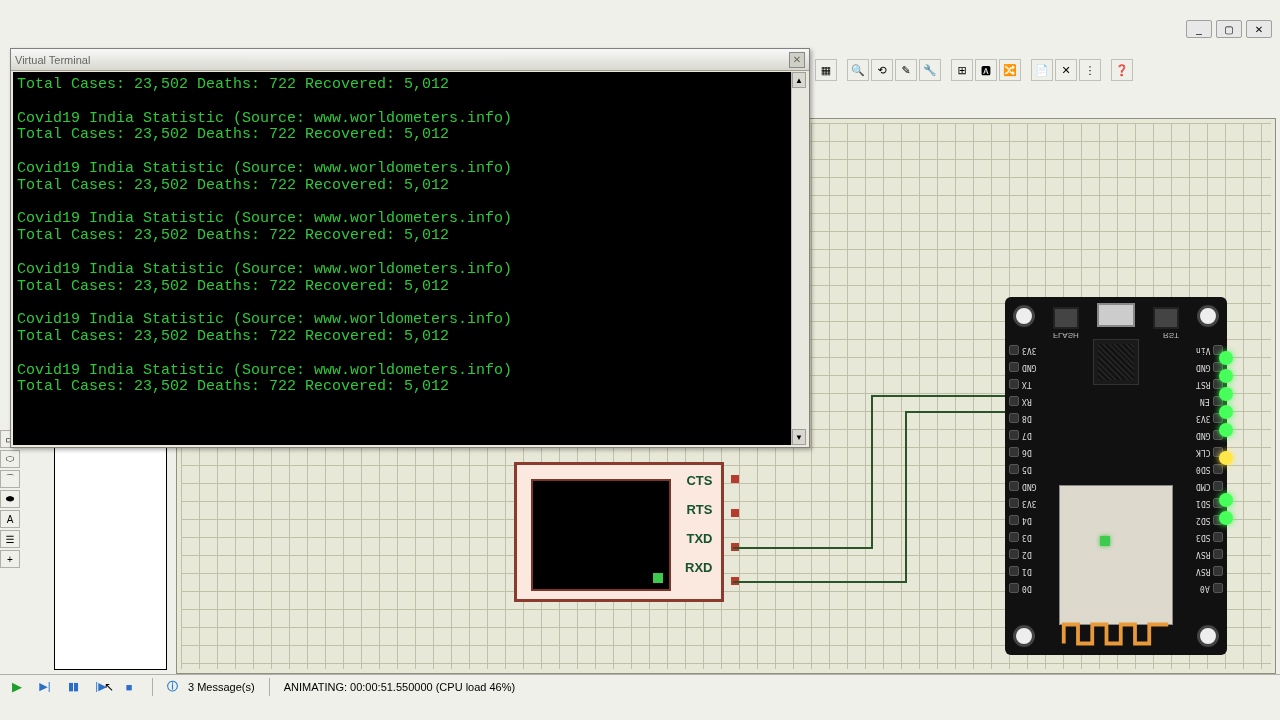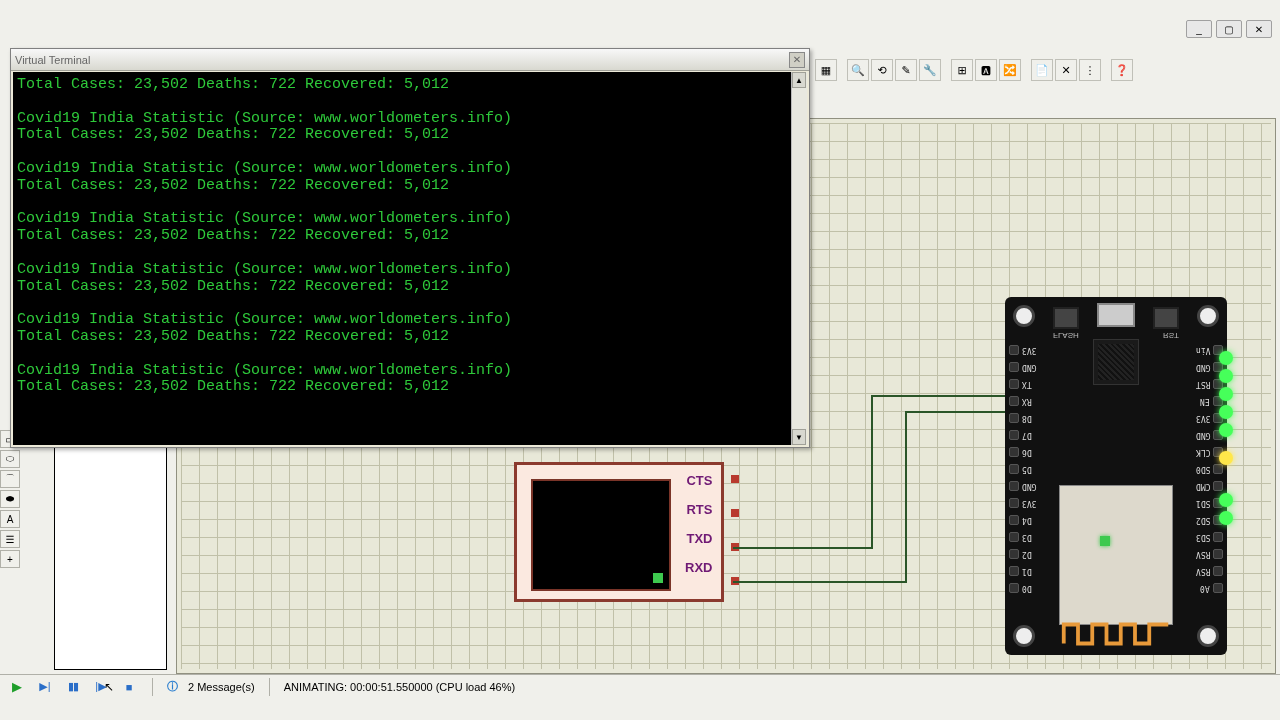--- a/index.html
+++ b/index.html
@@ -30,21 +30,21 @@
 .terminal-body { position: absolute; top: 23px; left: 2px; right: 2px; bottom: 2px; background: #000; padding: 5px 4px; font-family: 'Courier New', monospace; font-size: 15px; color: #2ec93a; line-height: 1.12; overflow-y: auto; white-space: pre; }
 .terminal-scroll { position: absolute; right: 2px; top: 23px; bottom: 2px; width: 16px; background: #e8e8e0; border-left: 1px solid #bbb; }
 .terminal-scroll .arrow { width: 14px; height: 16px; background: #d8d8d0; border: 1px solid #a0a098; font-size: 8px; display:flex; align-items:center; justify-content:center; }
 .terminal-scroll .arrow.up { position: absolute; top: 0; }
 .terminal-scroll .arrow.down { position: absolute; bottom: 0; }
 
 .serial-component { position: absolute; left: 337px; top: 343px; width: 210px; height: 140px; background: #fbe9e0; border: 3px solid #8b3a2e; display: flex; }
 .serial-screen { position: absolute; left: 14px; top: 14px; width: 140px; height: 112px; background: #000; border: 2px solid #7a3428; }
 .serial-led { position: absolute; right: 6px; bottom: 6px; width: 10px; height: 10px; background: #3ec94f; }
 .serial-pins { position: absolute; left: 168px; top: 8px; display: flex; flex-direction: column; gap: 14px; }
-.serial-pins .pin-label { font-size: 13px; font-weight: bold; color: #701a75; text-align: right; }
+.serial-pins .pin-label { font-size: 13px; font-weight: bold; color: #14532d; text-align: right; }
 .pin-row { position: absolute; display: flex; align-items: center; }
 .pin-pad { width: 8px; height: 8px; background: #b83a2e; margin-left: 6px; }
 
 .nodemcu { position: absolute; right: 48px; top: 178px; width: 222px; height: 358px; background: #111; border-radius: 6px; }
 .nodemcu .screw { position: absolute; width: 22px; height: 22px; background: #eee; border-radius: 50%; border:3px solid #444;}
 .nodemcu .s1 { top: 8px; left: 8px; } .nodemcu .s2 { top: 8px; right: 8px; }
 .nodemcu .s3 { bottom: 8px; left: 8px; } .nodemcu .s4 { bottom: 8px; right: 8px; }
 .nodemcu .button-comp { position: absolute; top: 10px; width: 26px; height: 22px; background: #444; border: 2px solid #222; }
 .nodemcu .flash-btn { left: 48px; } .nodemcu .rst-btn { right: 48px; }
 .nodemcu .btn-label { position: absolute; top: 34px; font-size: 8px; color: #bbb; transform: scaleY(-1); }
@@ -339,16 +339,16 @@
 <div class="cursor-ptr">↖</div>
 
 <div class="status-bar">
   <div class="ctrl play-icon">▶</div>
   <div class="ctrl step-icon">▶|</div>
   <div class="ctrl pause-icon">▮▮</div>
   <div class="ctrl step-icon">|▶</div>
   <div class="ctrl stop-icon">■</div>
   <div class="sep-bar"></div>
   <span class="info-icon">ⓘ</span>
-  <span>2 Message(s)</span>
+  <span>3 Message(s)</span>
   <div class="sep-bar"></div>
   <span>ANIMATING: 00:00:51.550000 (CPU load 46%)</span>
 </div>
 
 </body></html>

